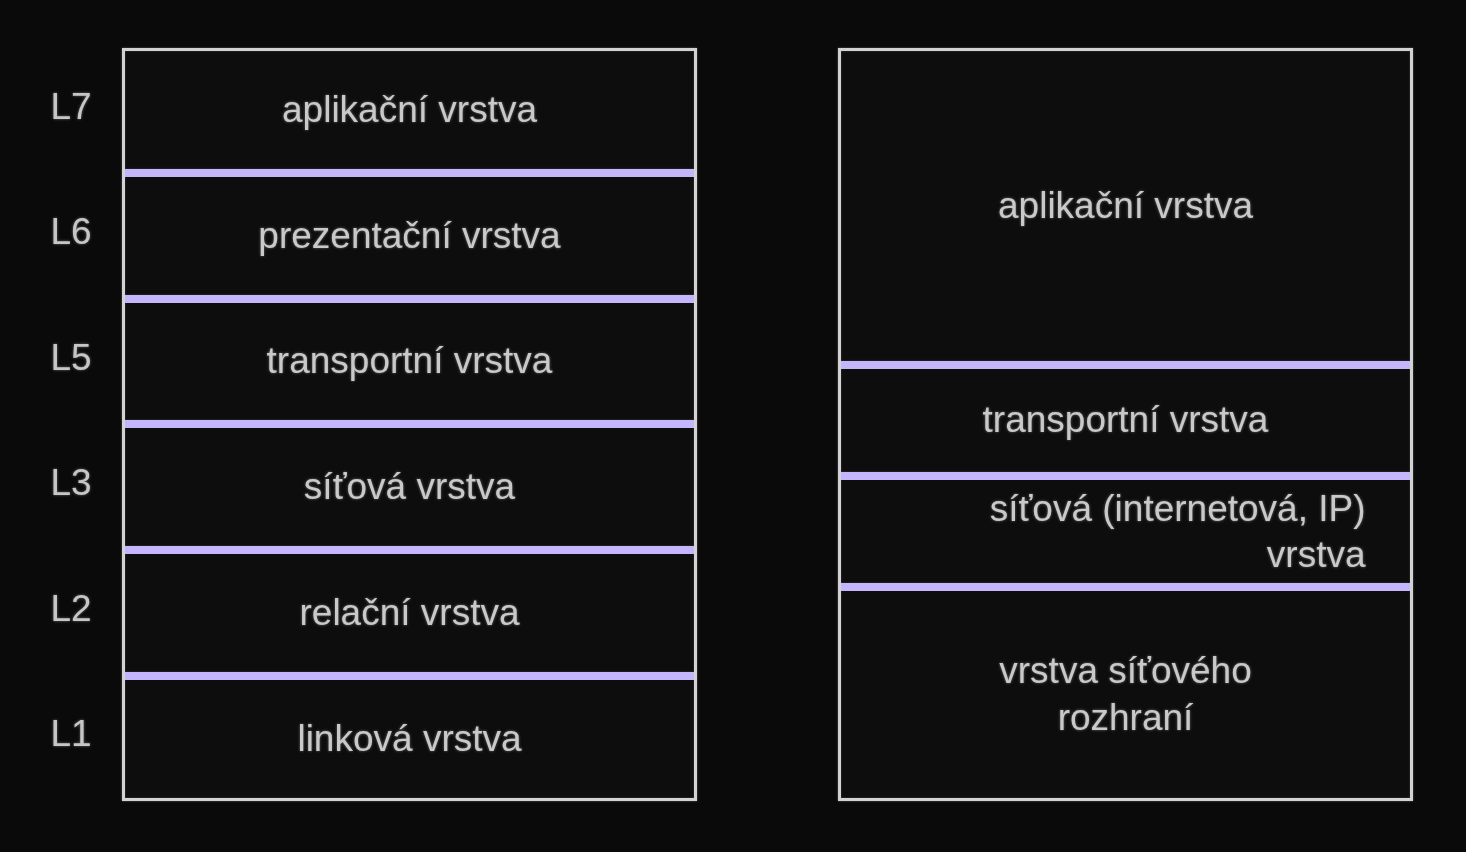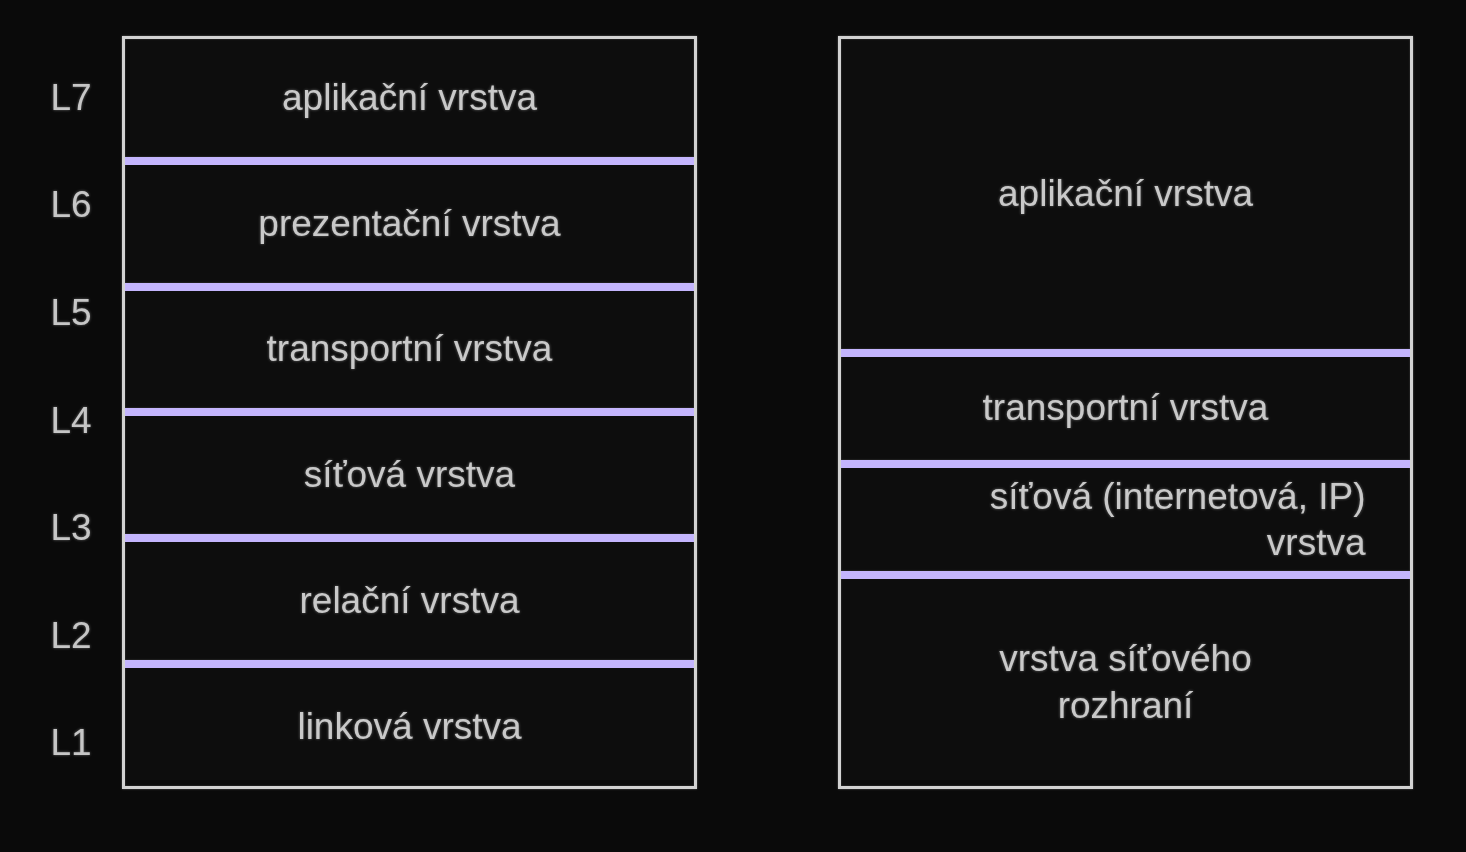--- a/index.html
+++ b/index.html
@@ -29,21 +29,21 @@
     flex: 1 1 0;
     display: flex;
     align-items: center;
     justify-content: center;
     font-size: 37px;
     color: #c6c6c6;
     text-shadow: 0 0 3px rgba(220,220,220,0.45);
   }
   .stack {
     position: absolute;
-    top: 36px;
+    top: 48px;
     height: 753px;
     width: 575px;
     border: 3px solid #d2d2d2;
     box-sizing: border-box;
     display: flex;
     flex-direction: column;
     box-shadow: 0 0 2px rgba(255,255,255,0.35), inset 0 0 2px rgba(255,255,255,0.25);
     background: #0d0d0d;
   }
   .stack-left  { left: 122px; }
@@ -71,21 +71,20 @@
 </style>
 </head>
 <body>
 
 <div class="canvas">
 
   <div class="labels-col">
     <div class="label-cell">L7</div>
     <div class="label-cell">L6</div>
     <div class="label-cell">L5</div>
-    <div class="label-cell">L4</div>
     <div class="label-cell">L3</div>
     <div class="label-cell">L2</div>
     <div class="label-cell">L1</div>
   </div>
 
   <div class="stack stack-left">
     <div class="cell span-1">
       <span>aplikační vrstva</span>
     </div>
     <div class="cell span-1">

